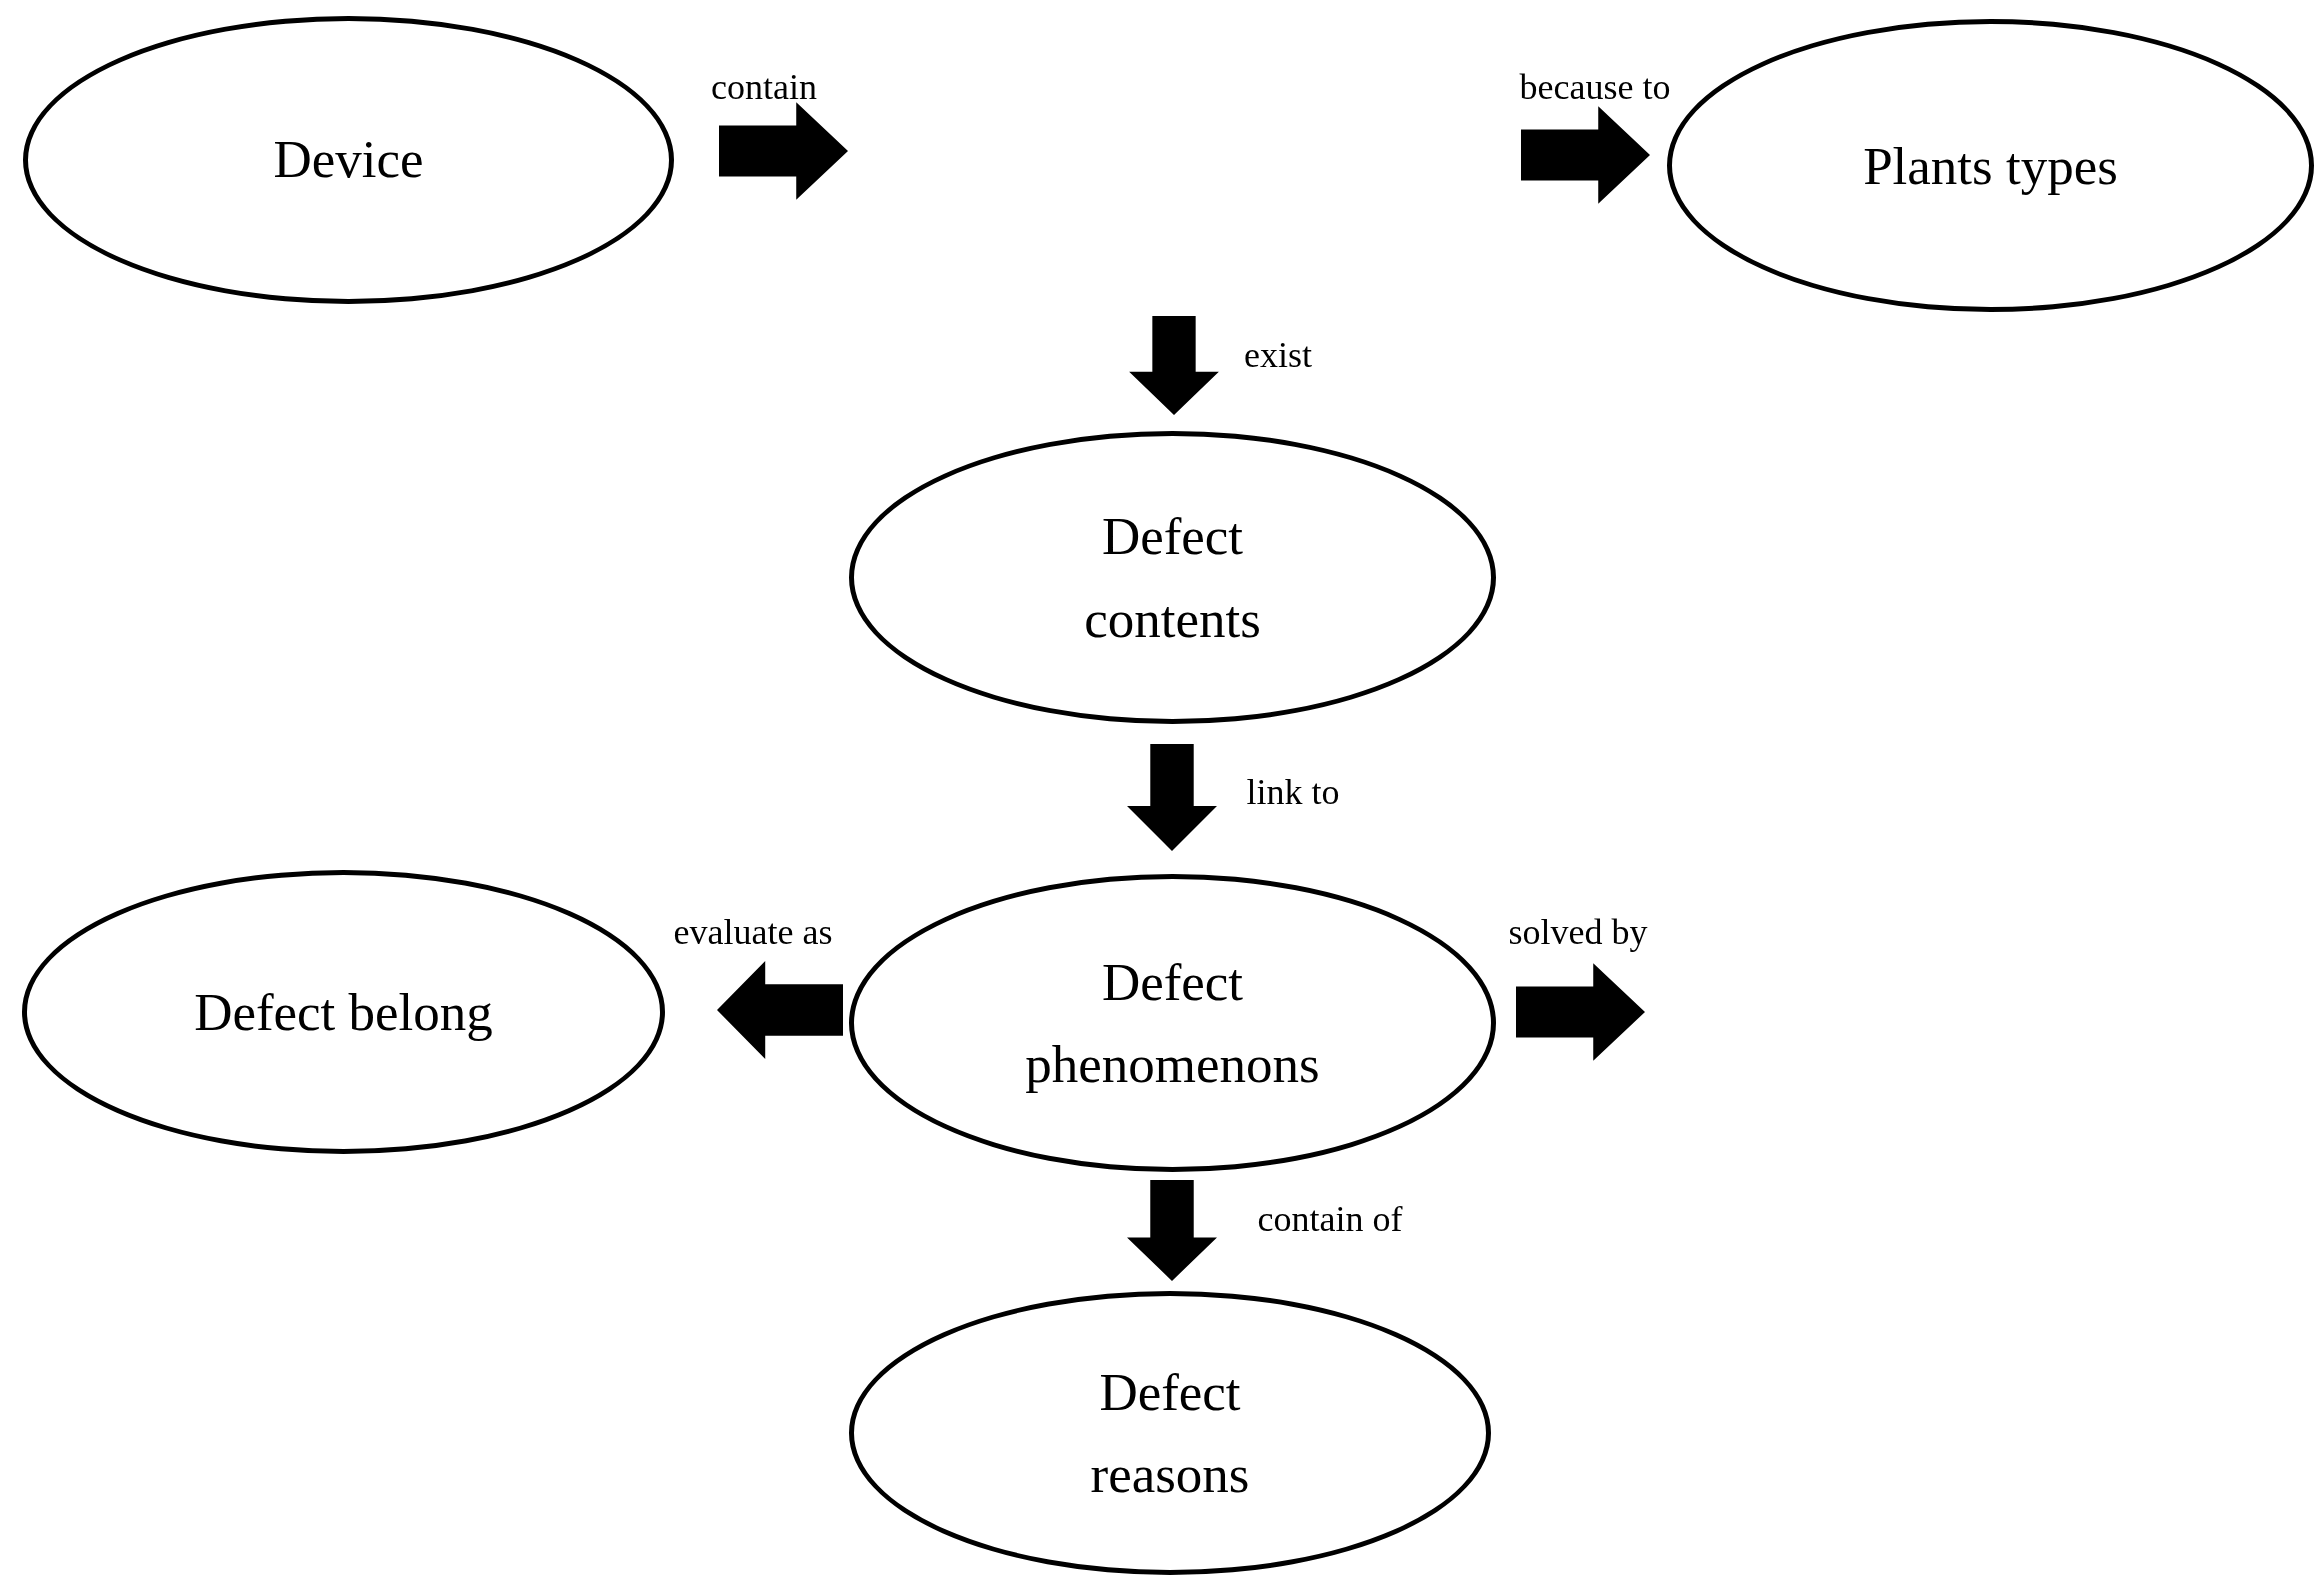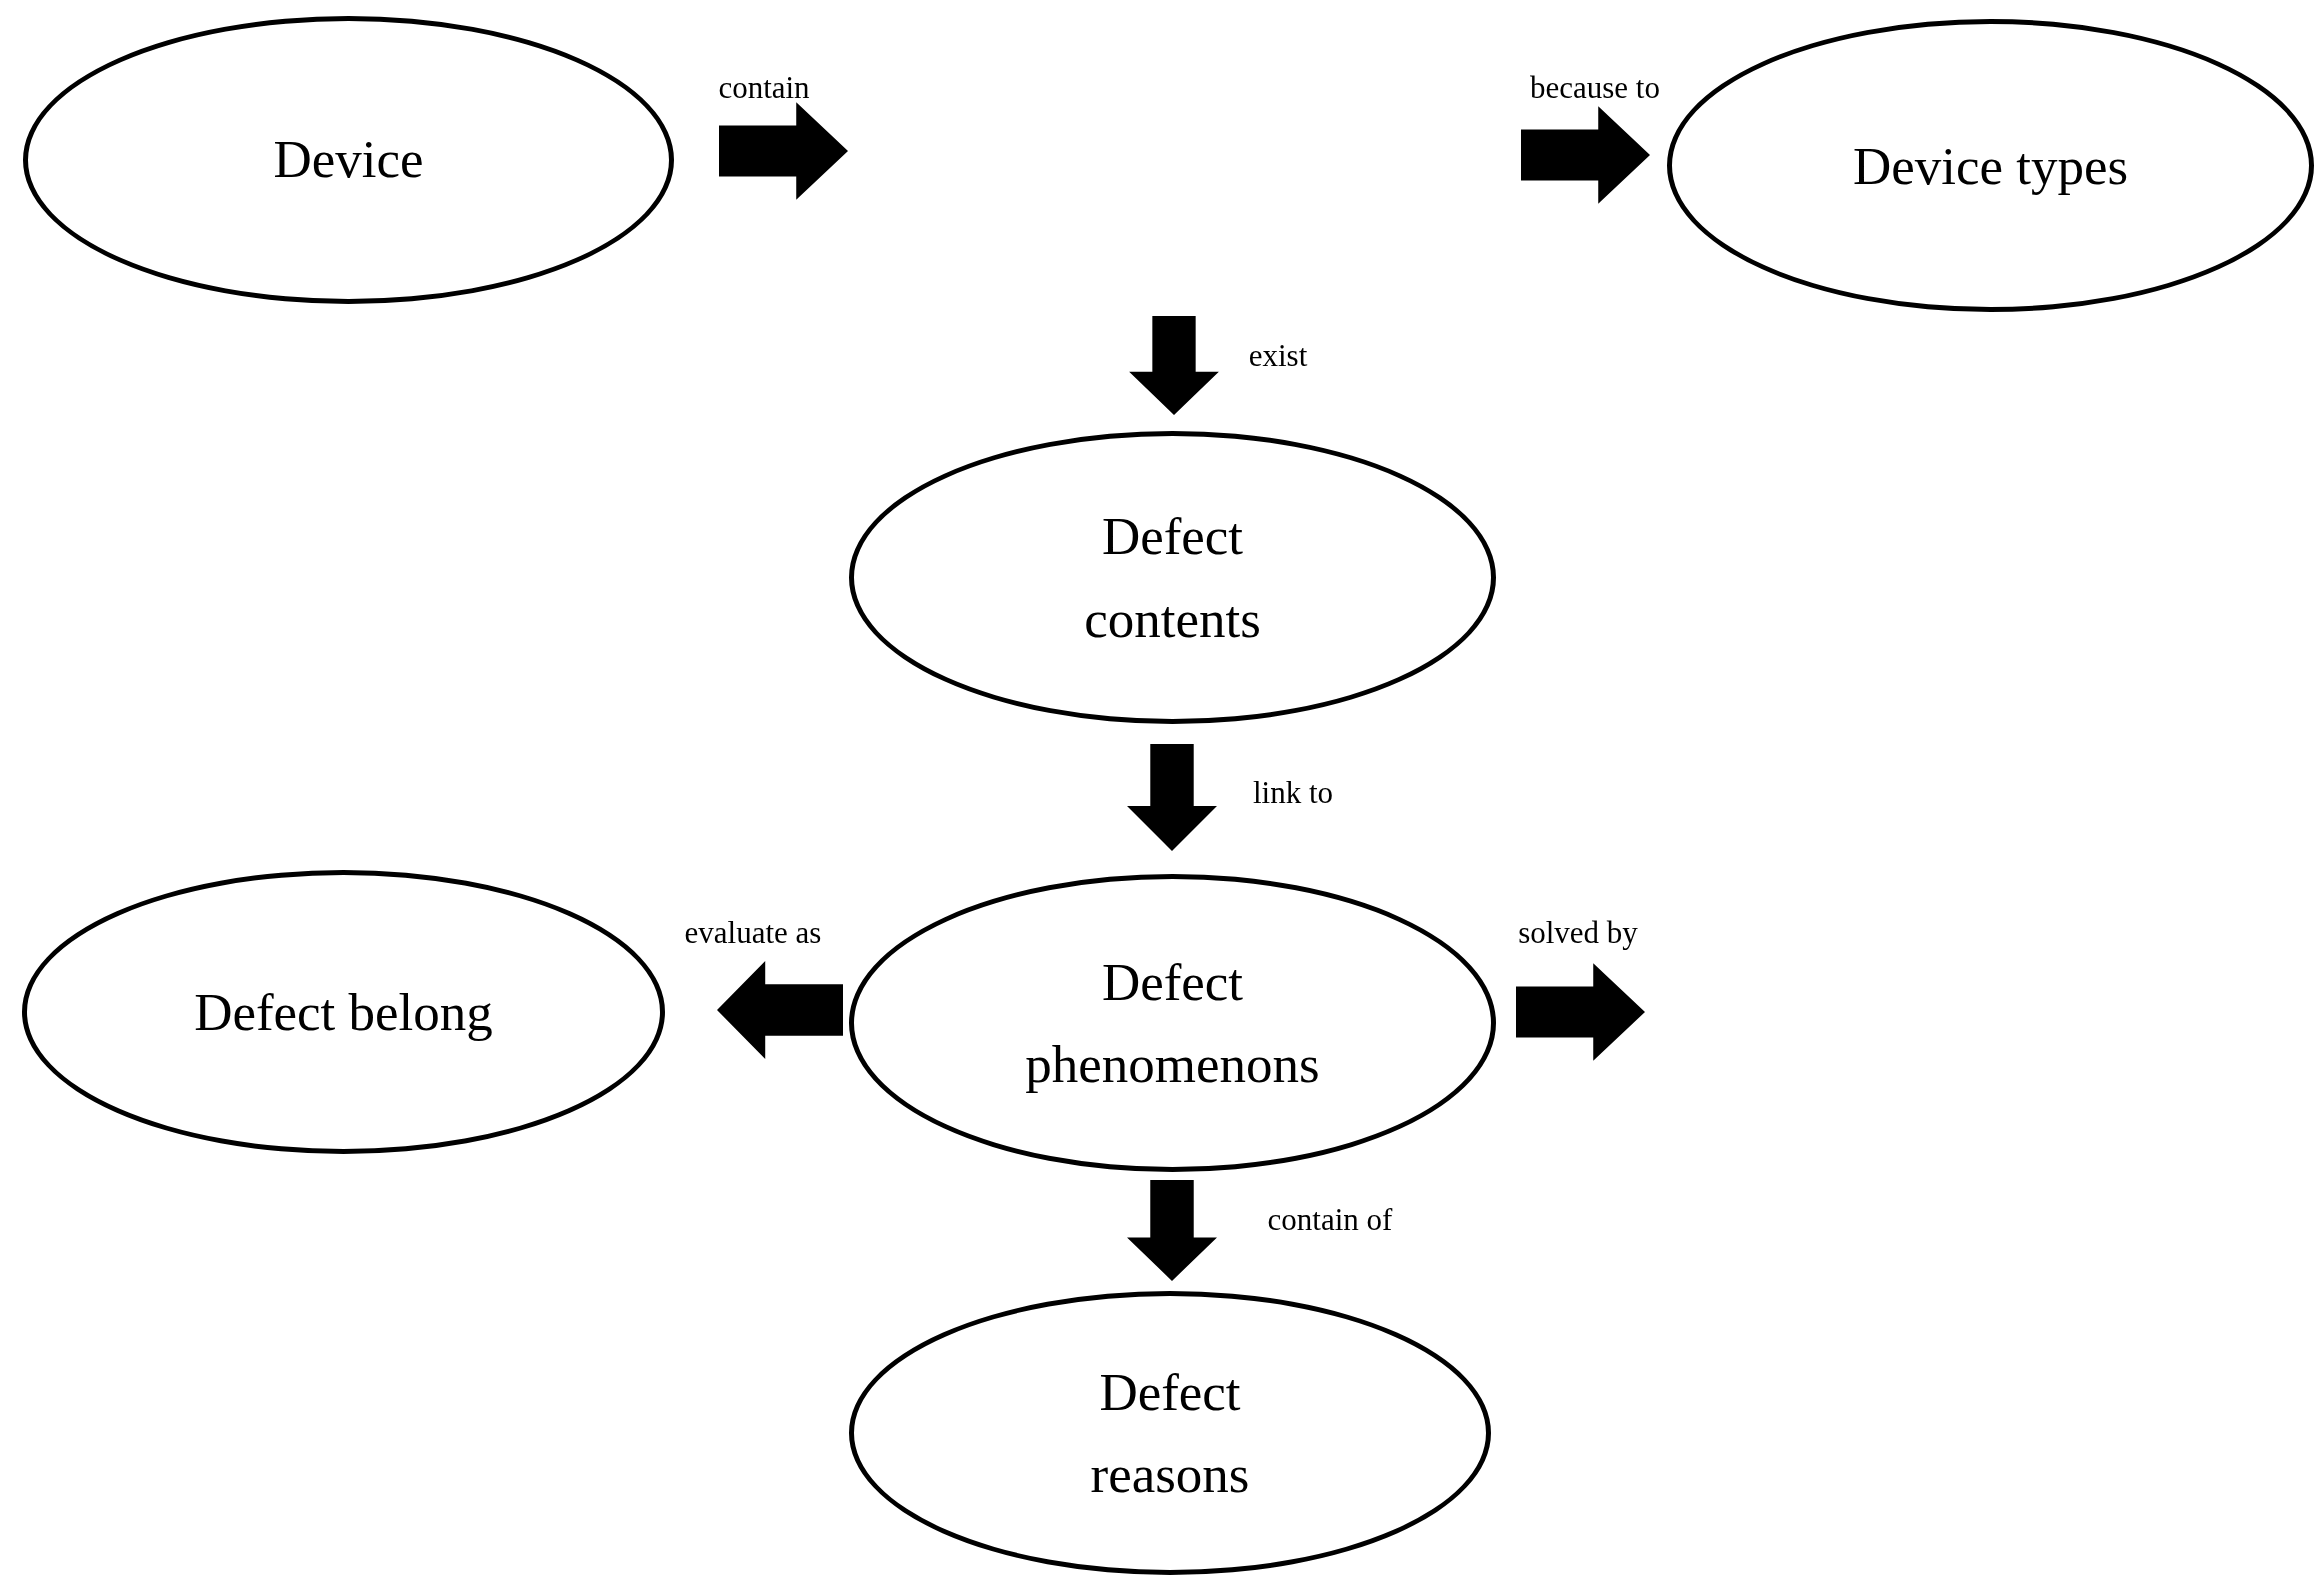--- a/index.html
+++ b/index.html
@@ -25,42 +25,42 @@
   }
   .node-label{
     font-size:53px;
     line-height:1.55;
     white-space:pre-line;
     color:#000000;
   }
   .edge-label{
     position:absolute;
     transform:translate(-50%,-50%);
-    font-size:31px;
+    font-size:36px;
     line-height:1;
     white-space:nowrap;
     color:#000000;
   }
   .arrow{
     position:absolute;
     display:block;
   }
 </style>
 </head>
 <body>
 
 <div id="canvas">
 
   <div class="node" style="left:23px;top:15.5px;width:651px;height:288px">
     <span class="node-label">Device</span>
   </div>
 
 
   <div class="node" style="left:1667px;top:19.4px;width:647px;height:293px">
-    <span class="node-label">Device types</span>
+    <span class="node-label">Plants types</span>
   </div>
 
   <div class="node" style="left:849px;top:431px;width:647px;height:293px">
     <span class="node-label">Defect
 contents</span>
   </div>
 
   <div class="node" style="left:22px;top:870px;width:643px;height:284px">
     <span class="node-label">Defect belong</span>
   </div>

